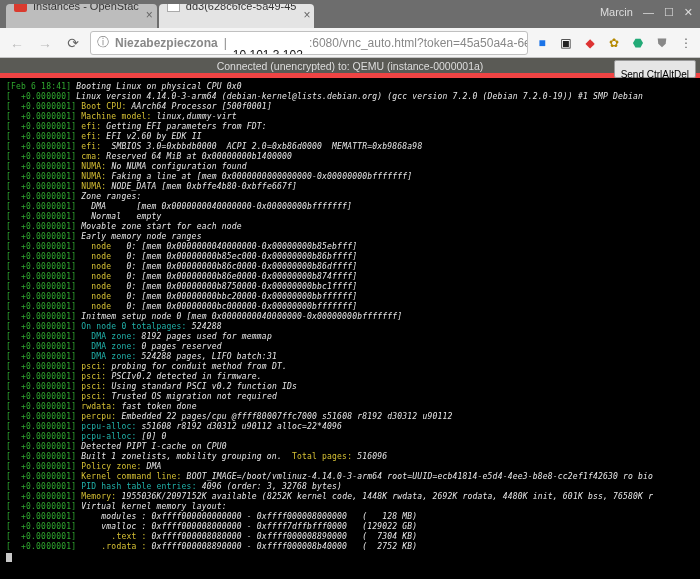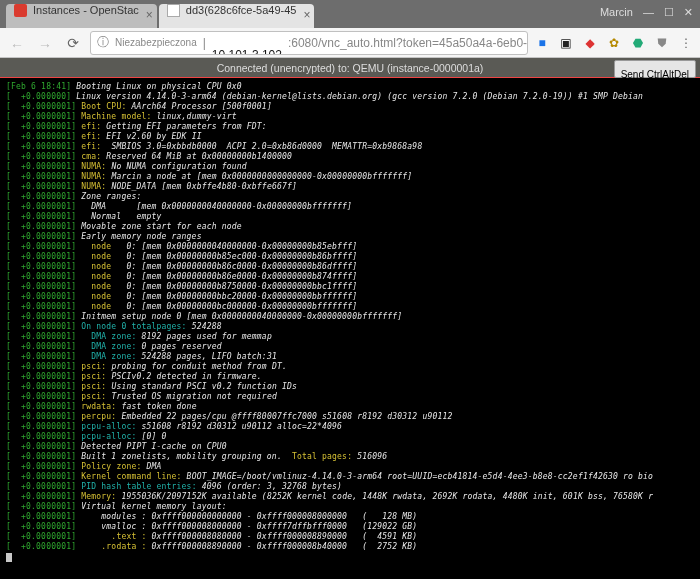--- a/index.html
+++ b/index.html
@@ -16,24 +16,24 @@
   .tabstrip {
     display: flex;
     align-items: flex-end;
     height: 28px;
     background: #6d6d6d;
     padding: 4px 6px 0 6px;
     gap: 2px;
   }
   .tab {
     display: flex;
-    align-items: flex-start;
+    align-items: flex-end;
     gap: 6px;
     height: 24px;
-    padding: 0 18px 8px 8px;
+    padding: 0 18px 16px 8px;
     background: #e4e4e4;
     border-radius: 4px 4px 0 0;
     font-size: 11px;
     color: #333;
     position: relative;
     max-width: 190px;
     white-space: nowrap;
     overflow: hidden;
     text-overflow: ellipsis;
     cursor: pointer;
@@ -87,37 +87,37 @@
     gap: 6px;
     height: 24px;
     background: #fff;
     border: 1px solid #c0c0c0;
     border-radius: 3px;
     padding: 0 6px;
     font-size: 12px;
     overflow: hidden;
     white-space: nowrap;
   }
-  .omnibox .secure { color: #888; font-size:10px; }
+  .omnibox .secure { color: #888; font-size:12px;font-weight:bold; }
   .omnibox .ip { color: #111; margin-top: 25px; }
   .omnibox .rest { color: #888; }
   .exticons { display: flex; gap: 8px; align-items: center; }
   .exticons span { width:16px; height:16px; display:inline-flex; align-items:center; justify-content:center; font-size:12px; }
 
   
   .vncbar {
     display: flex;
     align-items: center;
     justify-content: center;
     height: 20px;
     background: #5a5a55;
     color: #ddd;
     font-size: 10.5px;
     position: relative;
-    border-bottom: 1px solid #ef4444;
+    border-bottom: 5px solid #ef4444;
   }
   .vncbar button {
     position: absolute;
     right: 4px;
     top: 2px;
     font-size: 10px;
     height: 16px;
     padding: 8px 6px;
     background: #e6e6e6;
     border: 1px solid #999;
@@ -208,21 +208,21 @@
 
 <div class="term"><span class="g">[Feb 6 18:41]</span><span class="w"> Booting Linux on physical CPU 0x0</span>
 <span class="g">[  +0.000000]</span><span class="w"> Linux version 4.14.0-3-arm64 (debian-kernel@lists.debian.org) (gcc version 7.2.0 (Debian 7.2.0-19)) #1 SMP Debian</span>
 <span class="g">[  +0.0000001]</span> <span class="y">Boot CPU:</span><span class="w"> AArch64 Processor [500f0001]</span>
 <span class="g">[  +0.0000001]</span> <span class="y">Machine model:</span><span class="w"> linux,dummy-virt</span>
 <span class="g">[  +0.0000001]</span> <span class="y">efi:</span><span class="w"> Getting EFI parameters from FDT:</span>
 <span class="g">[  +0.0000001]</span> <span class="y">efi:</span><span class="w"> EFI v2.60 by EDK II</span>
 <span class="g">[  +0.0000001]</span> <span class="y">efi:</span><span class="w">  SMBIOS 3.0=0xbbdb0000  ACPI 2.0=0xb86d0000  MEMATTR=0xb9868a98 </span>
 <span class="g">[  +0.0000001]</span> <span class="y">cma:</span><span class="w"> Reserved 64 MiB at 0x00000000b1400000</span>
 <span class="g">[  +0.0000001]</span> <span class="y">NUMA:</span><span class="w"> No NUMA configuration found</span>
-<span class="g">[  +0.0000001]</span> <span class="y">NUMA:</span><span class="w"> Marcin a node at [mem 0x0000000000000000-0x00000000bfffffff]</span>
+<span class="g">[  +0.0000001]</span> <span class="y">NUMA:</span><span class="w"> Faking a line at [mem 0x0000000000000000-0x00000000bfffffff]</span>
 <span class="g">[  +0.0000001]</span> <span class="y">NUMA:</span><span class="w"> NODE_DATA [mem 0xbffe4b80-0xbffe667f]</span>
 <span class="g">[  +0.0000001]</span><span class="w"> Zone ranges:</span>
 <span class="g">[  +0.0000001]</span><span class="w">   DMA      [mem 0x0000000040000000-0x00000000bfffffff]</span>
 <span class="g">[  +0.0000001]</span><span class="w">   Normal   empty</span>
 <span class="g">[  +0.0000001]</span><span class="w"> Movable zone start for each node</span>
 <span class="g">[  +0.0000001]</span><span class="w"> Early memory node ranges</span>
 <span class="g">[  +0.0000001]</span>   <span class="y">node  </span><span class="w"> 0: [mem 0x0000000040000000-0x00000000b85ebfff]</span>
 <span class="g">[  +0.0000001]</span>   <span class="y">node  </span><span class="w"> 0: [mem 0x00000000b85ec000-0x00000000b86bffff]</span>
 <span class="g">[  +0.0000001]</span>   <span class="y">node  </span><span class="w"> 0: [mem 0x00000000b86c0000-0x00000000b86dffff]</span>
 <span class="g">[  +0.0000001]</span>   <span class="y">node  </span><span class="w"> 0: [mem 0x00000000b86e0000-0x00000000b874ffff]</span>
@@ -244,15 +244,15 @@
 <span class="g">[  +0.0000001]</span> <span class="t">pcpu-alloc:</span><span class="w"> [0] 0 </span>
 <span class="g">[  +0.0000001]</span><span class="w"> Detected PIPT I-cache on CPU0</span>
 <span class="g">[  +0.0000001]</span><span class="w"> Built 1 zonelists, mobility grouping on.  </span><span class="y">Total pages:</span><span class="w"> 516096</span>
 <span class="g">[  +0.0000001]</span> <span class="y">Policy zone:</span><span class="w"> DMA</span>
 <span class="g">[  +0.0000001]</span> <span class="y">Kernel command line:</span><span class="w"> BOOT_IMAGE=/boot/vmlinuz-4.14.0-3-arm64 root=UUID=ecb41814-e5d4-4ee3-b8e8-cc2ef1f42630 ro bio</span>
 <span class="g">[  +0.0000001]</span> <span class="t">PID hash table entries:</span><span class="w"> 4096 (order: 3, 32768 bytes)</span>
 <span class="g">[  +0.0000001]</span> <span class="y">Memory:</span><span class="w"> 1955036K/2097152K available (8252K kernel code, 1448K rwdata, 2692K rodata, 4480K init, 601K bss, 76580K r</span>
 <span class="g">[  +0.0000001]</span><span class="w"> Virtual kernel memory layout:</span>
 <span class="g">[  +0.0000001]</span><span class="w">     modules : 0xffff000000000000 - 0xffff000008000000   (   128 MB)</span>
 <span class="g">[  +0.0000001]</span><span class="w">     vmalloc : 0xffff000008000000 - 0xffff7dffbfff0000   (129022 GB)</span>
-<span class="g">[  +0.0000001]</span>  <span class="y">     .text :</span><span class="w"> 0xffff000008080000 - 0xffff000008890000   (  4591 KB)</span>
+<span class="g">[  +0.0000001]</span>  <span class="y">     .text :</span><span class="w"> 0xffff000008080000 - 0xffff000008890000   (  7304 KB)</span>
 <span class="g">[  +0.0000001]</span>  <span class="y">   .rodata :</span><span class="w"> 0xffff000008890000 - 0xffff000008b40000   (  2752 KB)</span>
 <span class="cursor"></span></div>
 
 </body></html>

